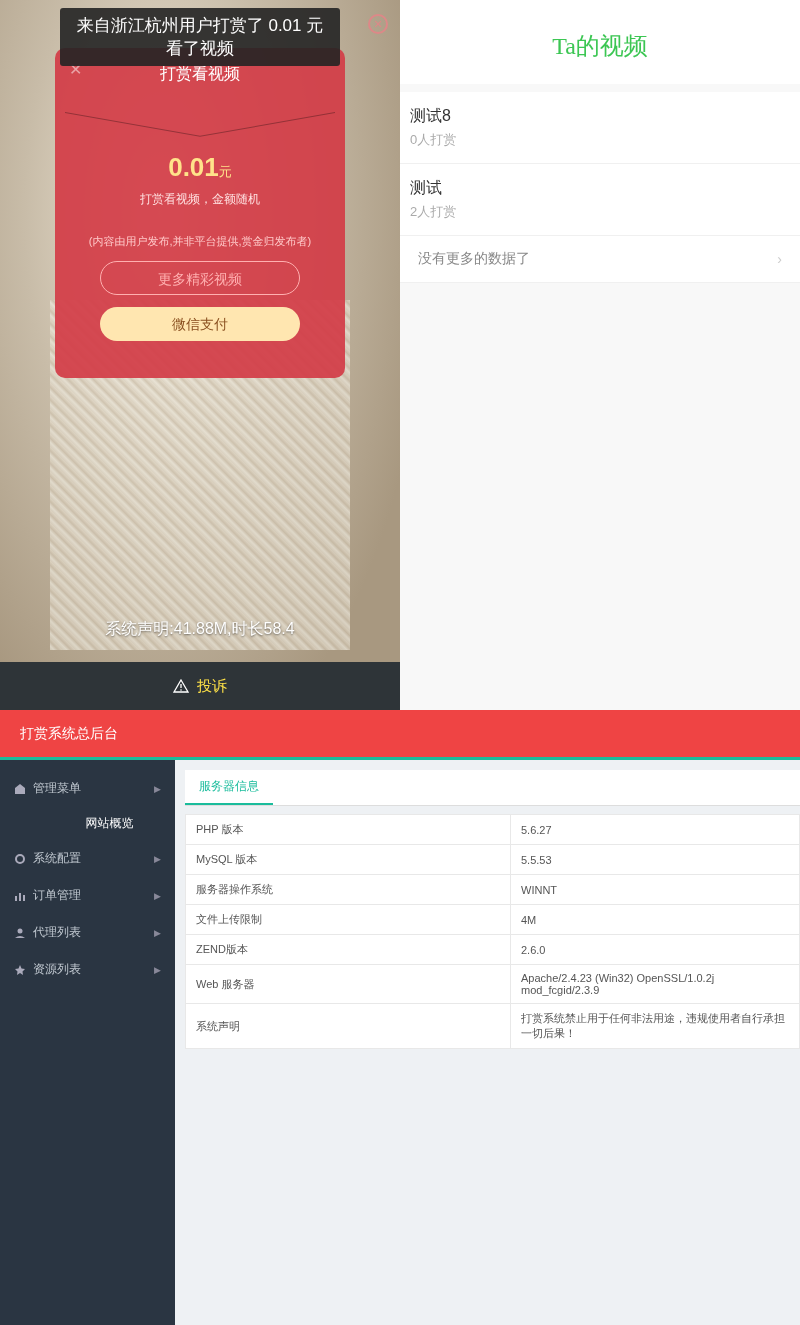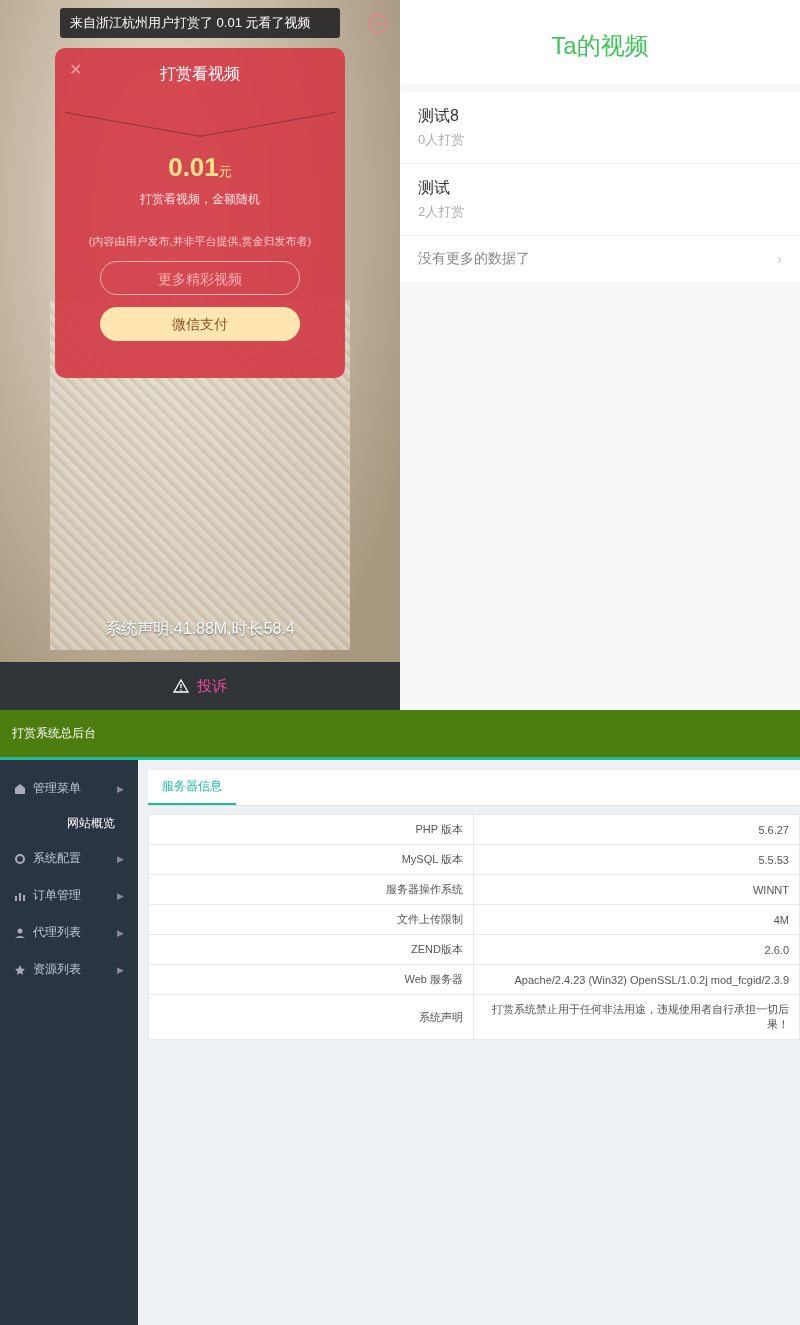--- a/index.html
+++ b/index.html
@@ -6,74 +6,74 @@
 body { font-family: "Microsoft YaHei", Arial, sans-serif; width: 800px; background: #fff; }
 
 
 .top-section { display: flex; width: 800px; height: 710px; }
 
 
 .mobile-view { width: 400px; height: 710px; position: relative; background: linear-gradient(135deg, #d4c8b8 0%, #b8a890 30%, #e8e0d0 60%, #c0b4a0 100%); overflow: hidden; }
 .mobile-bg { position: absolute; inset: 0; background: radial-gradient(ellipse at 40% 30%, #f0e8d8 0%, #c8bca8 40%, #a89880 80%); }
 .mobile-bg::after { content: ""; position: absolute; top: 300px; left: 50px; right: 50px; bottom: 60px; background: repeating-linear-gradient(45deg, #e0d8c8 0px, #f0ece0 3px, #d0c4b0 6px, #e8e0d0 9px); opacity: 0.7; filter: blur(0.5px); }
 
-.toast-bar { position: absolute; top: 8px; left: 60px; right: 60px; background: rgba(35,35,35,0.9); color: #fff; font-size: 13px; padding: 6px 10px; border-radius: 3px; z-index: 10; }
+.toast-bar { position: absolute; top: 8px; left: 60px; right: 60px; background: rgba(35,35,35,0.9); color: #fff; font-size: 17px; padding: 6px 10px; text-align: center; border-radius: 3px; z-index: 10; }
 .close-x-top { position: absolute; top: 14px; right: 12px; width: 20px; height: 20px; border: 2px solid #d88; border-radius: 50%; color: #d88; font-size: 11px; line-height: 16px; text-align: center; z-index: 11; }
 
 .red-modal { position: absolute; top: 48px; left: 55px; right: 55px; height: 330px; background: rgba(210, 60, 70, 0.92); border-radius: 10px; padding: 16px 10px 12px; text-align: center; color: #fff; z-index: 9; }
 .red-modal .close-x { position: absolute; top: 12px; left: 14px; color: rgba(255,255,255,0.5); font-size: 16px; }
 .red-modal .title { font-size: 16px; color: #fff; margin-bottom: 27px; }
 .red-modal .envelope-lines { height: 30px; position: relative; margin-bottom: 10px; }
 .red-modal .envelope-lines::before,
 .red-modal .envelope-lines::after { content: ""; position: absolute; top: 0; width: 50%; border-top: 1px solid rgba(0,0,0,0.3); }
 .red-modal .envelope-lines::before { left: 0; transform: skewY(10deg); transform-origin: left; }
 .red-modal .envelope-lines::after { right: 0; transform: skewY(-10deg); transform-origin: right; }
 .red-modal .amount { font-size: 26px; color: #ffe38a; font-weight: bold; }
 .red-modal .amount .yuan { font-size: 13px; font-weight: normal; }
 .red-modal .subtitle { font-size: 12px; color: #ffe0e0; margin-top: 8px; }
 .red-modal .note { font-size: 11px; color: #ffc8c8; margin-top: 26px; }
 .red-modal .btn { display: block; margin: 12px auto 0; width: 200px; height: 34px; line-height: 34px; border-radius: 17px; font-size: 14px; }
 .red-modal .btn-pay { background: #ffe6b0; color: #8a5020; border: none; }
 .red-modal .btn-more { background: transparent; border: 1px solid #ffb0b0; color: #ffb0b0; }
 
 .video-info { position: absolute; bottom: 70px; left: 0; right: 0; text-align: center; color: #fff; font-size: 16px; z-index: 8; text-shadow: 0 1px 2px rgba(0,0,0,0.5); }
-.complain-bar { position: absolute; bottom: 0; left: 0; right: 0; height: 48px; background: #2e3438; color: #ec4899; font-size: 15px; display: flex; align-items: center; justify-content: center; gap: 8px; z-index: 8; }
+.complain-bar { position: absolute; bottom: 0; left: 0; right: 0; height: 48px; background: #2e3438; color: #fde047; font-size: 15px; display: flex; align-items: center; justify-content: center; gap: 8px; z-index: 8; }
 .complain-bar .warn-icon { display: inline-flex; width: 16px; height: 14px; }
 
 
 .video-list { width: 400px; background: #f8f8f8; }
 .video-list-header { background: #fff; padding: 30px 0 22px; text-align: center; }
-.video-list-header .title { font-size: 24px; color: #3cc653; font-weight: normal; }
-.video-item { background: #fff; padding: 14px 18px; border-bottom: 1px solid #f0f0f0; margin-top: 8px; }
+.video-list-header .title { font-size: 24px; color: #3cc653; font-weight: normal; font-family: Liberation Serif, serif; }
+.video-item { background: #fff; padding: 14px 10px; border-bottom: 1px solid #f0f0f0; margin-top: 8px; }
 .video-item:first-of-type { margin-top: 24px; }
 .video-item + .video-item { margin-top: 0; }
 .video-item .name { font-size: 16px; color: #333; }
 .video-item .meta { font-size: 13px; color: #aaa; margin-top: 4px; }
 .no-more { background: #fff; padding: 14px 18px; font-size: 14px; color: #888; display: flex; justify-content: space-between; align-items: center; border-bottom: 1px solid #f0f0f0; }
 .no-more .chev { color: #ccc; }
 
 
 .admin-panel { width: 800px; height: 615px; background: #2a3542; display: flex; flex-direction: column; }
-.admin-header { height: 50px; background: #4d7c0f; border-bottom: 3px solid #1abc9c; color: #fff; display: flex; align-items: center; padding: 0 12px; font-size: 12px; }
+.admin-header { height: 50px; background: #ef4444; border-bottom: 3px solid #1abc9c; color: #fff; display: flex; align-items: center; padding: 0 20px; font-size: 14px; }
 .admin-header::after { content: ""; position: absolute; }
 .admin-body { flex: 1; display: flex; }
 
-.sidebar { width: 138px; background: #2a3542; padding-top: 10px; }
+.sidebar { width: 175px; background: #2a3542; padding-top: 10px; }
 .sidebar-item { display: flex; align-items: center; justify-content: space-between; padding: 10px 14px; color: #c0c8d0; font-size: 12px; cursor: pointer; }
 .sidebar-item .left { display: flex; align-items: center; gap: 7px; }
 .sidebar-item .arrow { font-size: 9px; color: #889; }
 .sidebar-item.active { color: #fff; text-align: center; justify-content: center; padding: 8px 0; font-size: 12px; margin-left: 44px; }
 .sidebar .icn { width: 12px; height: 12px; display: inline-block; }
 
 .content-area { flex: 1; background: #eef1f4; padding: 10px 0 0 10px; }
 .tab-bar { display: flex; border-bottom: 1px solid #ddd; background: #fff; margin-bottom: 8px; }
 .tab { padding: 8px 14px; font-size: 12px; color: #1abc9c; border-bottom: 2px solid #1abc9c; }
 
 .info-table { width: 100%; background: #fff; border-collapse: collapse; font-size: 11px; }
-.info-table td { border: 1px solid #e8e8e8; padding: 7px 10px; color: #555; text-align: right; }
+.info-table td { border: 1px solid #e8e8e8; padding: 7px 10px; color: #555; }
 .info-table td:first-child { width: 325px; }
 </style>
 </head>
 <body>
 
 <div class="top-section">
 
   <div class="mobile-view">
     <div class="mobile-bg"></div>
     <div class="toast-bar">来自浙江杭州用户打赏了 0.01 元看了视频</div>

